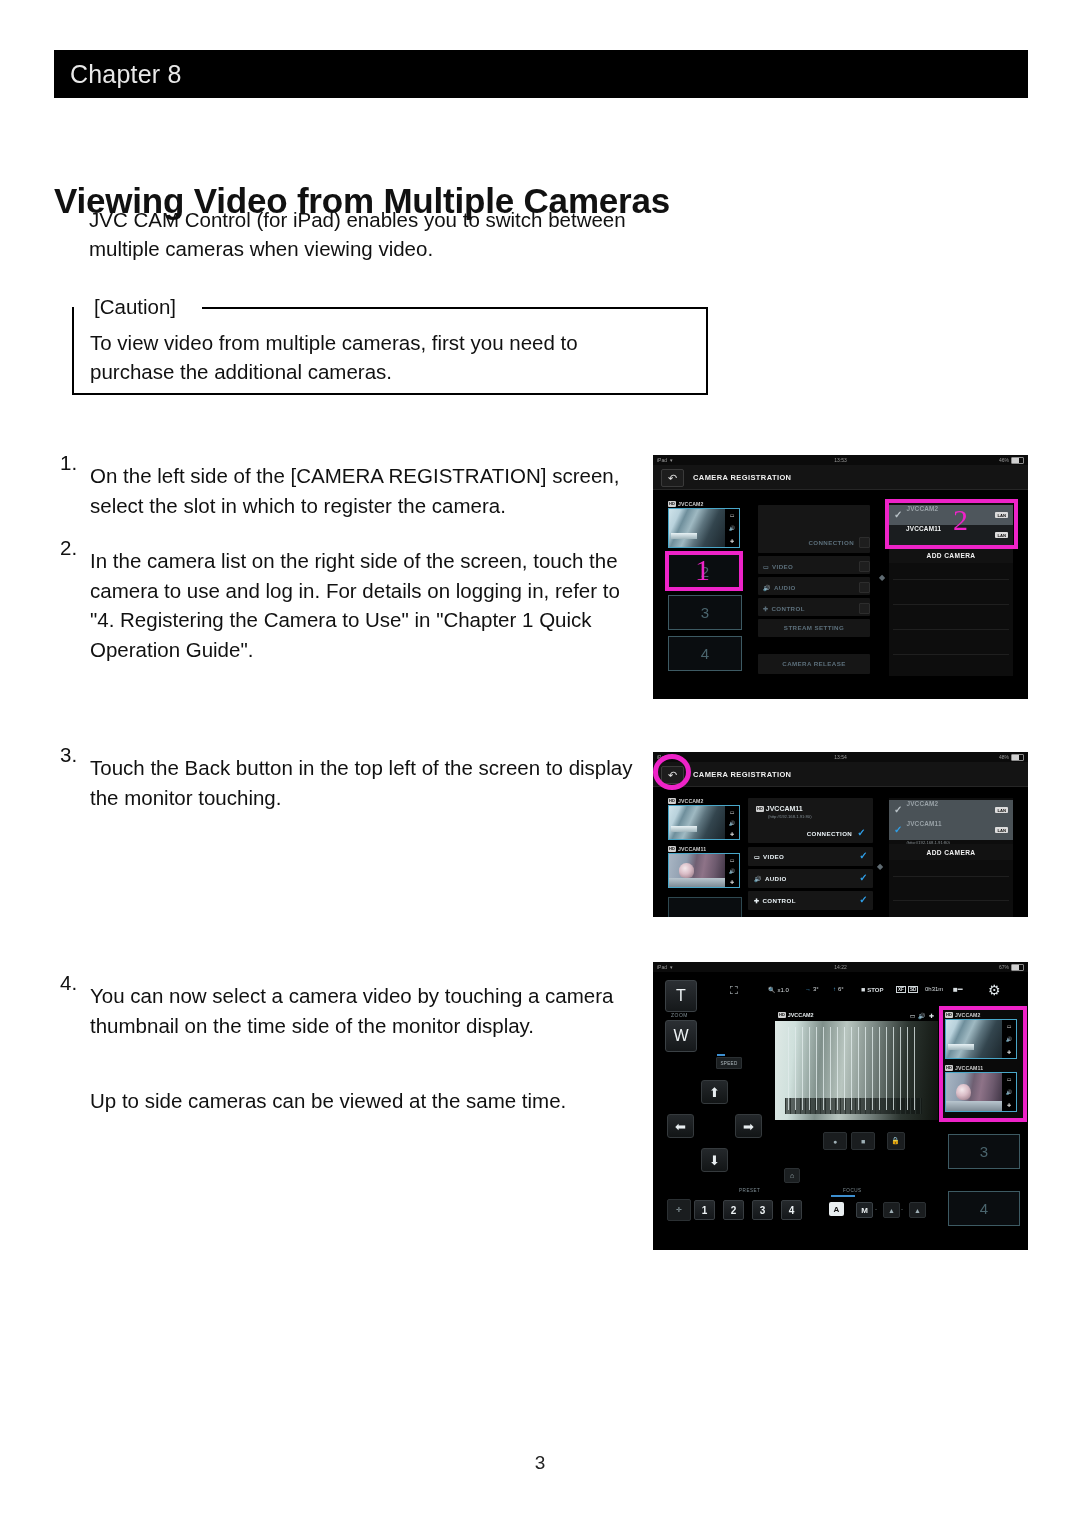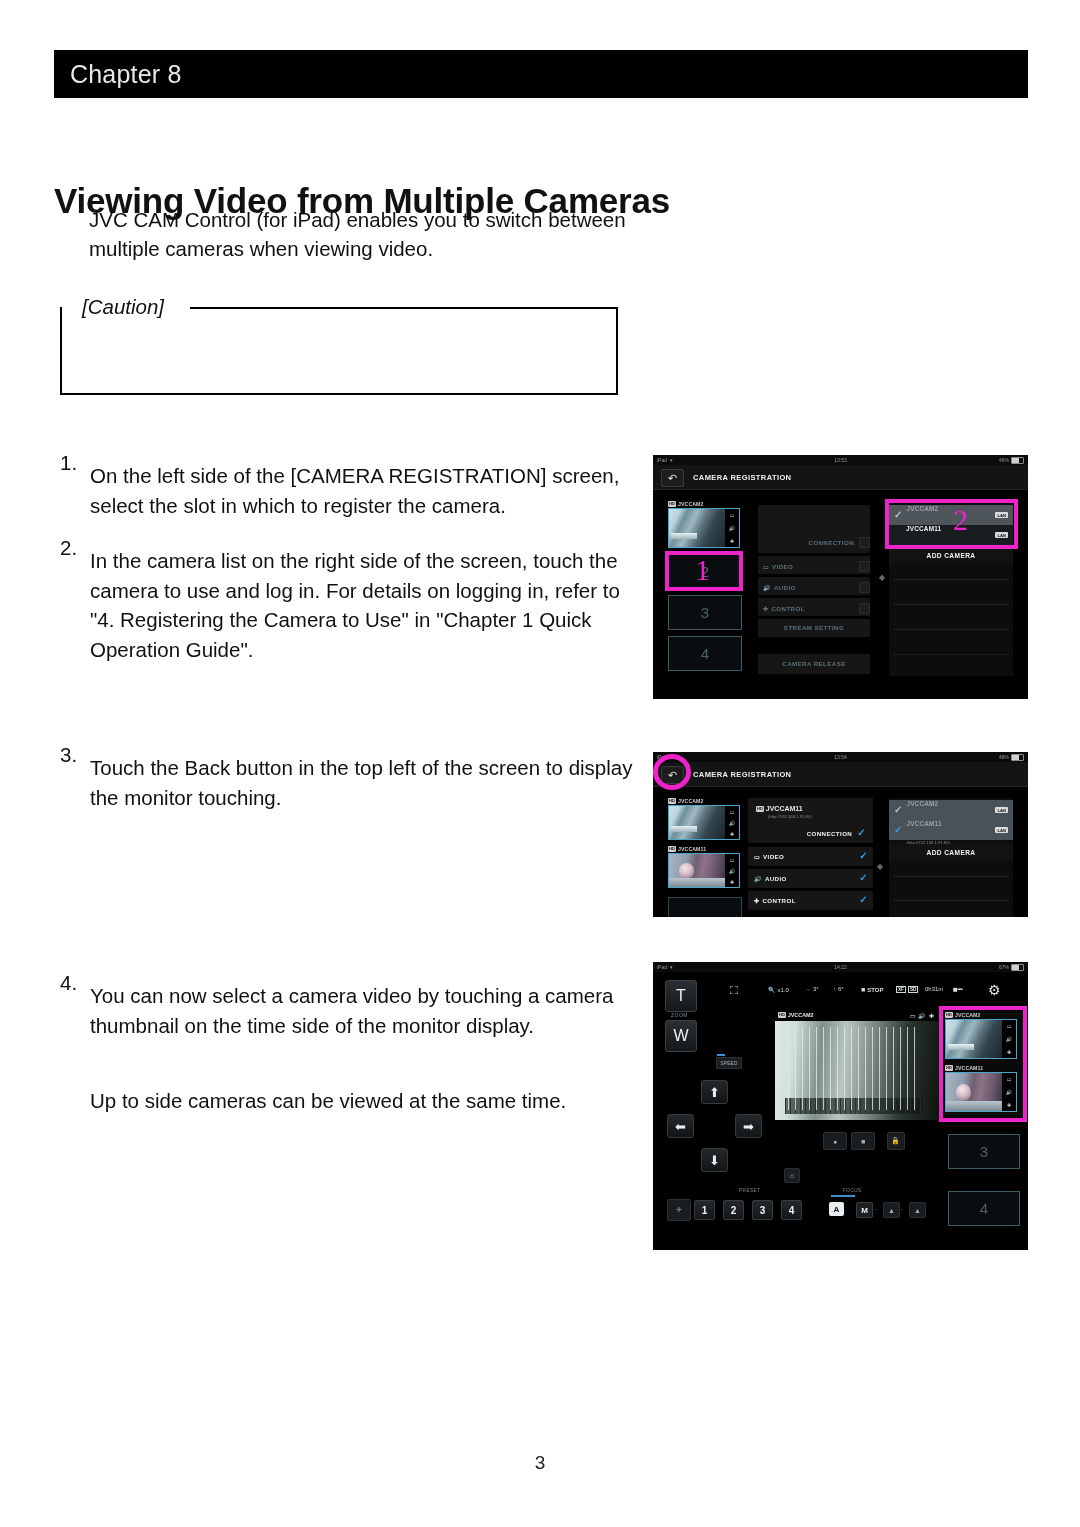--- a/index.html
+++ b/index.html
@@ -30,21 +30,21 @@
     position:absolute; left:54px; top:158px;
     font-size:35px; font-weight:700; letter-spacing:-0.2px; color:#111;text-align:center;
   }
   .intro{
     position:absolute; left:89px; top:205px; width:560px;
     font-size:20.5px; line-height:29px; color:#111;
   }
 
   
   .caution-wrap{
-    position:absolute; left:60px; top:296px; width:558px; height:99px;font-style:italic;
+    position:absolute; left:72px; top:296px; width:636px; height:99px;
   }
   .caution-box{
     position:absolute; left:0; top:11px; width:100%; height:88px;
     border:2px solid #000; box-sizing:border-box; background:#fff;
   }
   .caution-top-gap{
     position:absolute; left:2px; top:9px; width:128px; height:6px; background:#fff;
   }
   .caution-label{
     position:absolute; left:18px; top:-2px; font-size:20.5px; background:#fff;
@@ -272,20 +272,21 @@
   <span class="ch-num">Chapter 8</span>
 </div>
 
 <h1 class="page-title">Viewing Video from Multiple Cameras</h1>
 <div class="intro">JVC CAM Control (for iPad) enables you to switch between multiple cameras when viewing video.</div>
 
 <div class="caution-wrap">
   <div class="caution-box"></div>
   <div class="caution-top-gap"></div>
   <div class="caution-label">[Caution]</div>
+  <div class="caution-text">To view video from multiple cameras, first you need to purchase the additional cameras.</div>
 </div>
 
 <div class="step" id="step1">
   <div class="num">1.</div>
   <div class="txt">On the left side of the [CAMERA REGISTRATION] screen, select the slot in which to register the camera.</div>
 </div>
 <div class="step" id="step2">
   <div class="num">2.</div>
   <div class="txt">In the camera list on the right side of the screen, touch the camera to use and log in. For details on logging in, refer to "4. Registering the Camera to Use" in "Chapter 1 Quick Operation Guide".</div>
 </div>

